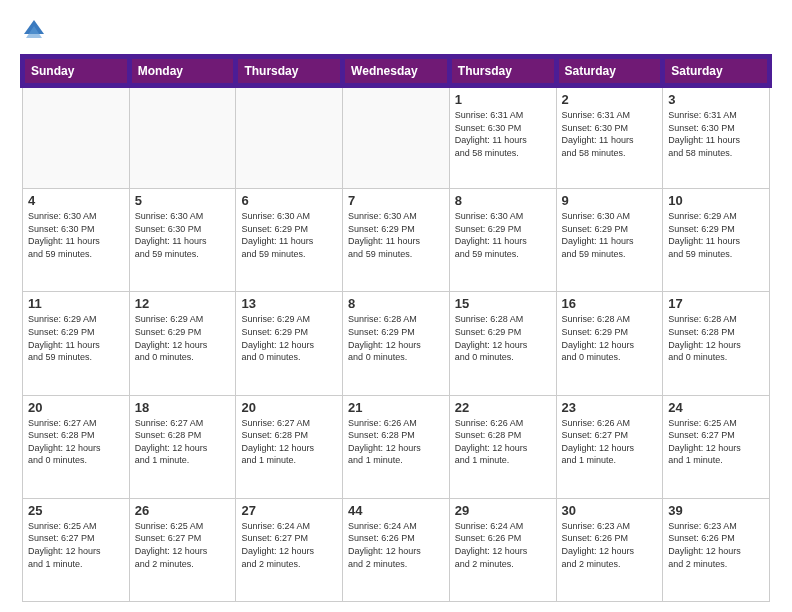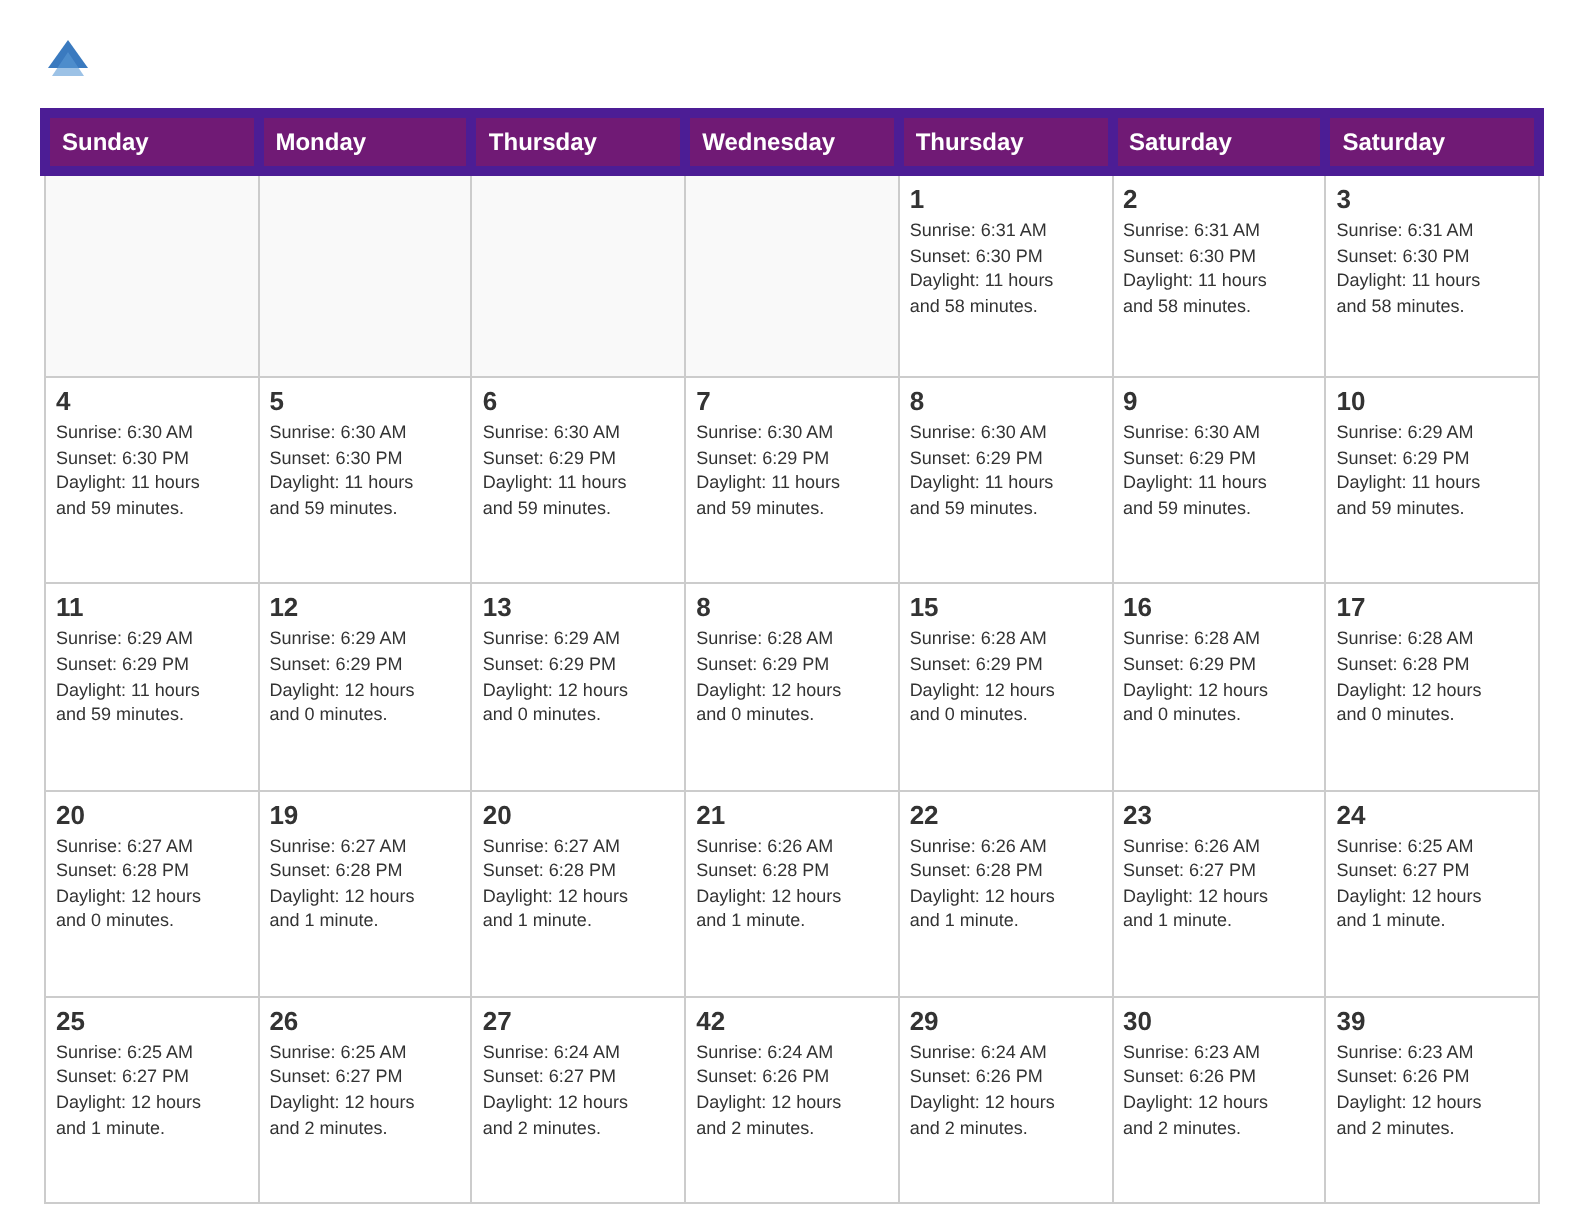--- a/index.html
+++ b/index.html
@@ -270,21 +270,21 @@
         </tr>
         <tr class="row-even">
           <td class="has-data">
             <span class="day-num">20</span>
             <div class="day-info" style="white-space: pre-line;">Sunrise: 6:27 AM
 Sunset: 6:28 PM
 Daylight: 12 hours
 and 0 minutes.</div>
           </td>
           <td class="has-data">
-            <span class="day-num">19</span>
+            <span class="day-num">18</span>
             <div class="day-info" style="white-space: pre-line;">Sunrise: 6:27 AM
 Sunset: 6:28 PM
 Daylight: 12 hours
 and 1 minute.</div>
           </td>
           <td class="has-data">
             <span class="day-num">20</span>
             <div class="day-info" style="white-space: pre-line;">Sunrise: 6:27 AM
 Sunset: 6:28 PM
 Daylight: 12 hours
@@ -335,21 +335,21 @@
 and 2 minutes.</div>
           </td>
           <td class="has-data">
             <span class="day-num">27</span>
             <div class="day-info" style="white-space: pre-line;">Sunrise: 6:24 AM
 Sunset: 6:27 PM
 Daylight: 12 hours
 and 2 minutes.</div>
           </td>
           <td class="has-data">
-            <span class="day-num">42</span>
+            <span class="day-num">44</span>
             <div class="day-info" style="white-space: pre-line;">Sunrise: 6:24 AM
 Sunset: 6:26 PM
 Daylight: 12 hours
 and 2 minutes.</div>
           </td>
           <td class="has-data">
             <span class="day-num">29</span>
             <div class="day-info" style="white-space: pre-line;">Sunrise: 6:24 AM
 Sunset: 6:26 PM
 Daylight: 12 hours

